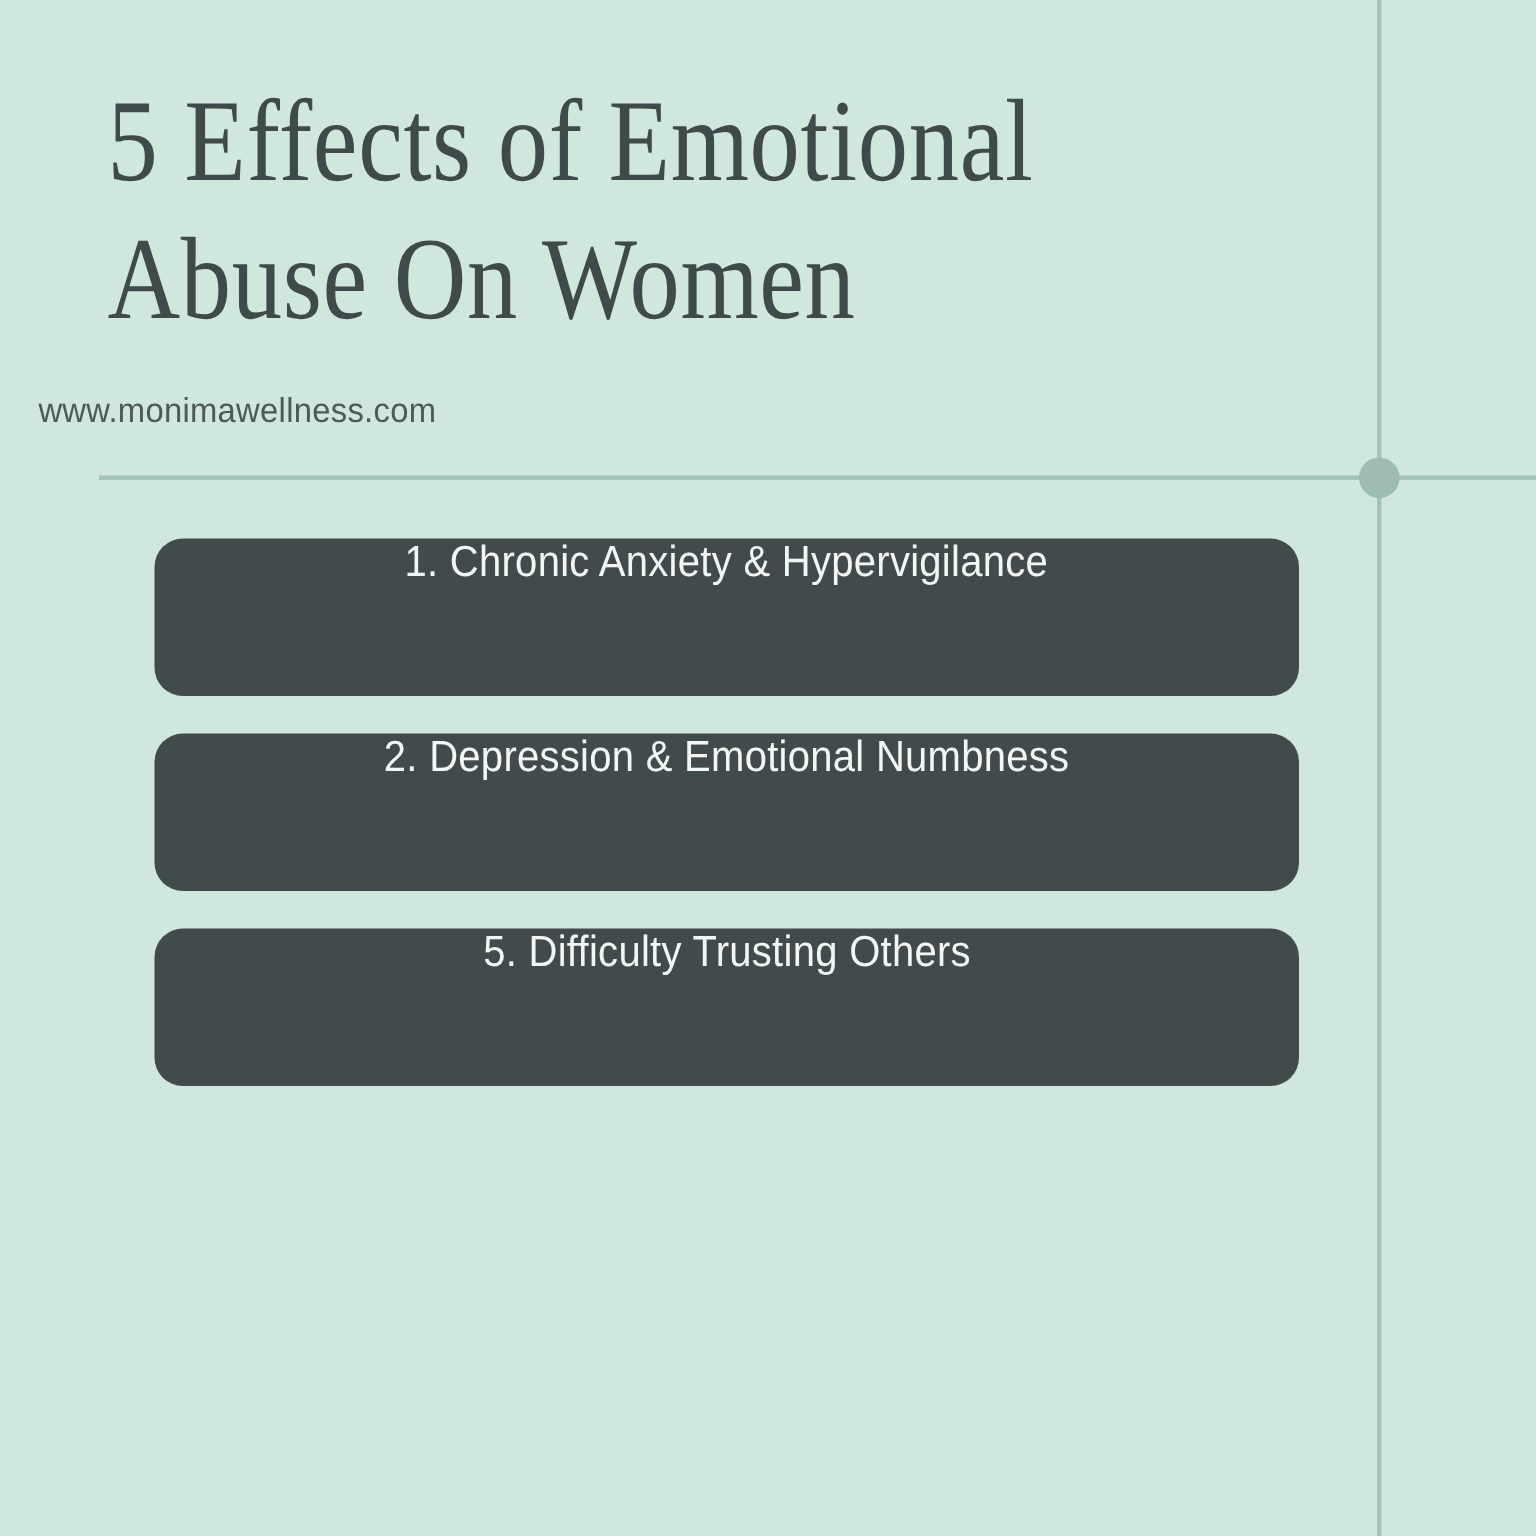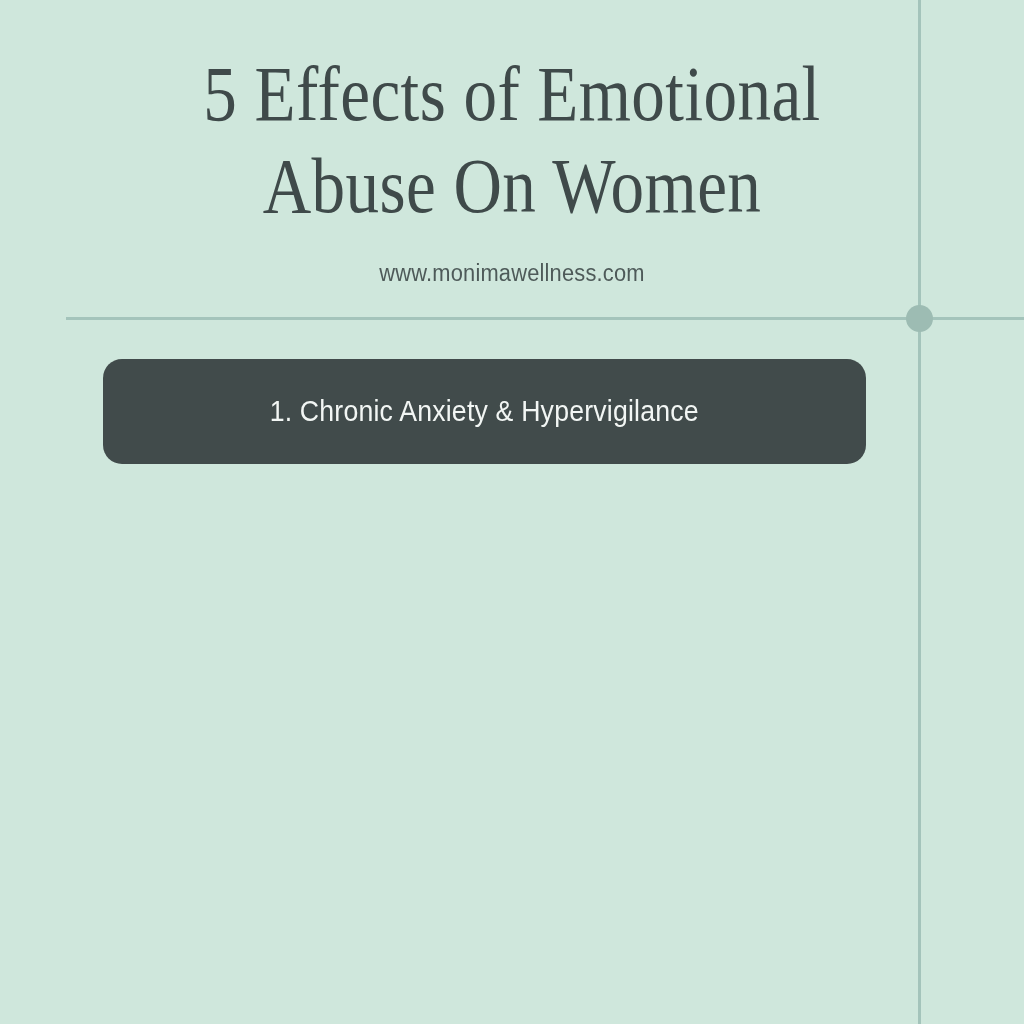--- a/index.html
+++ b/index.html
@@ -48,21 +48,21 @@
     border-radius: 50%;
     background: #9dbcb3;
   }
 
   
   .header {
     position: absolute;
     left: 0;
     top: 0;
     width: 1024px;
-    text-align: center;
+    text-align: left;
   }
   .poster-title {
     margin: 0;
     padding-top: 48px;
     font-family: "Liberation Serif", "DejaVu Serif", serif;
     font-size: 78px;
     line-height: 1.18;
     font-weight: 400;
     letter-spacing: 0.5px;
     color: #3f4a4a;
@@ -91,21 +91,21 @@
     flex-direction: column;
     gap: 25px;
   }
   .effect-card {
     width: 763px;
     height: 105px;
     box-sizing: border-box;
     background: #414b4b;
     border-radius: 19px;
     display: flex;
-    align-items: center;
+    align-items: flex-start;
     justify-content: center;
   }
   .effect-card-label {
     font-family: "Liberation Sans", sans-serif;
     font-size: 29px;
     font-weight: 400;
     letter-spacing: 0.2px;
     color: #f2f6f4;
     transform: scaleX(0.92);
     white-space: nowrap;
@@ -123,15 +123,21 @@
   <div class="header">
     <h1 class="poster-title">5 Effects of Emotional
 Abuse On Women</h1>
     <div class="poster-url">www.monimawellness.com</div>
   </div>
 
   <div class="card-list">
     <div class="effect-card">
       <span class="effect-card-label">1. Chronic Anxiety &amp; Hypervigilance</span>
     </div>
+    <div class="effect-card">
+      <span class="effect-card-label">2. Depression &amp; Emotional Numbness</span>
+    </div>
+    <div class="effect-card">
+      <span class="effect-card-label">5. Difficulty Trusting Others</span>
+    </div>
   </div>
 
 </div>
 
 </body></html>

